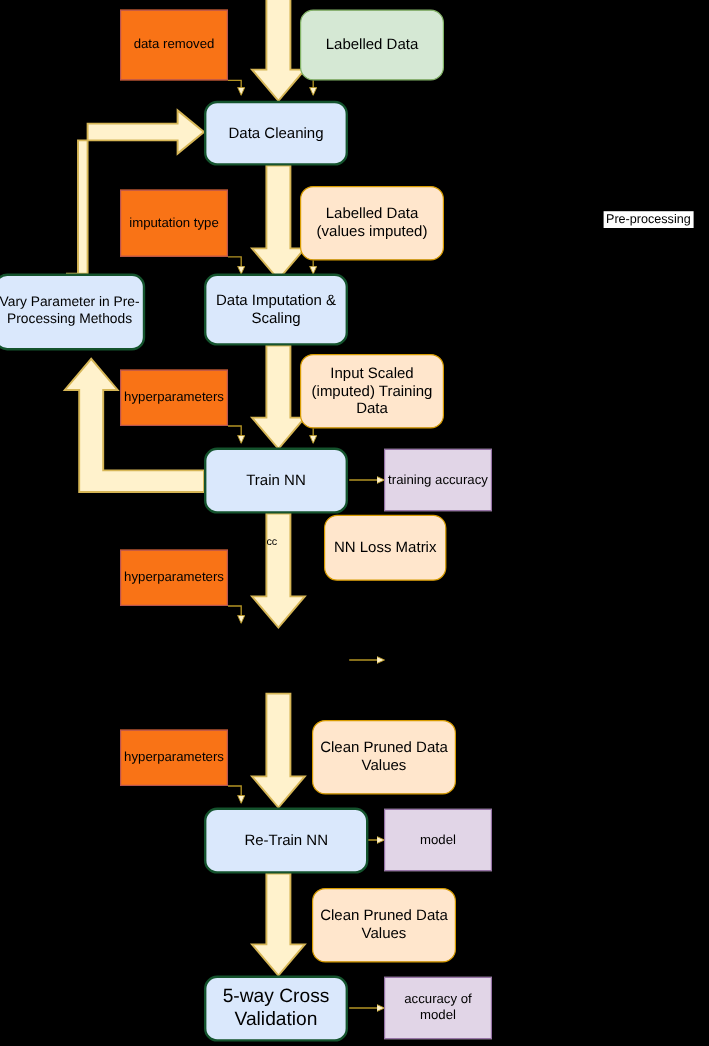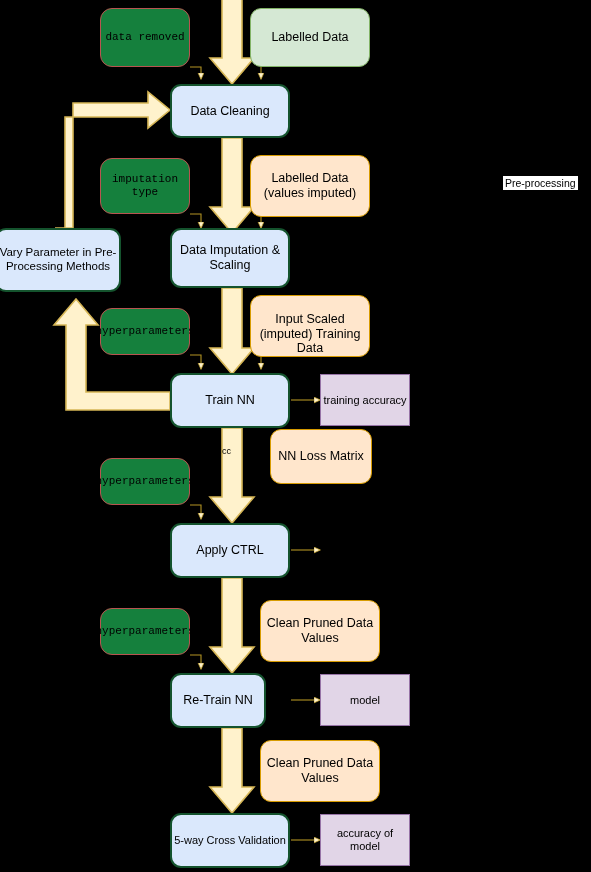--- a/index.html
+++ b/index.html
@@ -28,25 +28,24 @@
     color: #000000;
     z-index: 5;
   }
   .process {
     background: #dae8fc;
     border: 2px solid #14532d;
     border-radius: 11px;
     font-size: 12.5px;
   }
   .data-pink {
-    background: #15803d;
+    background: #f97316;
     border: 1px solid #b85450;
-    border-radius: 12px;
+    border-radius: 0;
     font-size: 11px;
-    font-family: Liberation Mono, monospace;
   }
   .data-green {
     background: #d5e8d4;
     border: 1px solid #82b366;
     border-radius: 11px;
     font-size: 12.5px;
   }
   .data-orange {
     background: #ffe6cc;
     border: 1px solid #d79b00;
@@ -177,21 +176,21 @@
   </div>
 
   <div class="node process" style="left:170px; top:228px; width:120px; height:60px;">
     <span>Data Imputation &amp; Scaling</span>
   </div>
 
   <div class="node data-pink" style="left:100px; top:308px; width:90px; height:47px;">
     <span>hyperparameters</span>
   </div>
 
-  <div class="node data-orange" style="left:250px; top:295px; width:120px; height:62px;align-items:flex-end;">
+  <div class="node data-orange" style="left:250px; top:295px; width:120px; height:62px;">
     <span>
       <span>Input Scaled</span><br>
       <span>(imputed) Training</span><br>
       <span>Data</span>
     </span>
   </div>
 
   <div class="node process" style="left:170px; top:373px; width:120px; height:55px;">
     <span>Train NN</span>
   </div>
@@ -201,52 +200,49 @@
   </div>
 
   <div class="node data-pink" style="left:100px; top:458px; width:90px; height:47px;">
     <span>hyperparameters</span>
   </div>
 
   <div class="node data-orange" style="left:270px; top:429px; width:102px; height:55px;">
     <span>NN Loss Matrix</span>
   </div>
 
-  <div class="node process" style="left:170px; top:523px; width:120px; height:55px;">
-    <span>Apply CTRL</span>
-  </div>
 
 
   <div class="node data-pink" style="left:100px; top:608px; width:90px; height:47px;">
     <span>hyperparameters</span>
   </div>
 
   <div class="node data-orange" style="left:260px; top:600px; width:120px; height:62px;">
     <span>
       <span>Clean Pruned Data</span><br>
       <span>Values</span>
     </span>
   </div>
 
-  <div class="node process" style="left:170px; top:673px; width:96px; height:55px;align-items:center;">
+  <div class="node process" style="left:170px; top:673px; width:137px; height:55px;align-items:center;">
     <span>Re-Train NN</span>
   </div>
 
   <div class="node data-purple" style="left:320px; top:674px; width:90px; height:52px;">
     <span>model</span>
   </div>
 
   <div class="node data-orange" style="left:260px; top:740px; width:120px; height:62px;">
     <span>
       <span>Clean Pruned Data</span><br>
       <span>Values</span>
     </span>
   </div>
 
-  <div class="node process" style="left:170px; top:813px; width:120px; height:55px; font-size:11px;">
+  <div class="node process" style="left:170px; top:813px; width:120px; height:55px; font-size:16px;">
     <span>5-way Cross Validation</span>
   </div>
 
   <div class="node data-purple" style="left:320px; top:814px; width:90px; height:52px;">
     <span>
       <span>accuracy of</span><br>
       <span>model</span>
     </span>
   </div>
 

